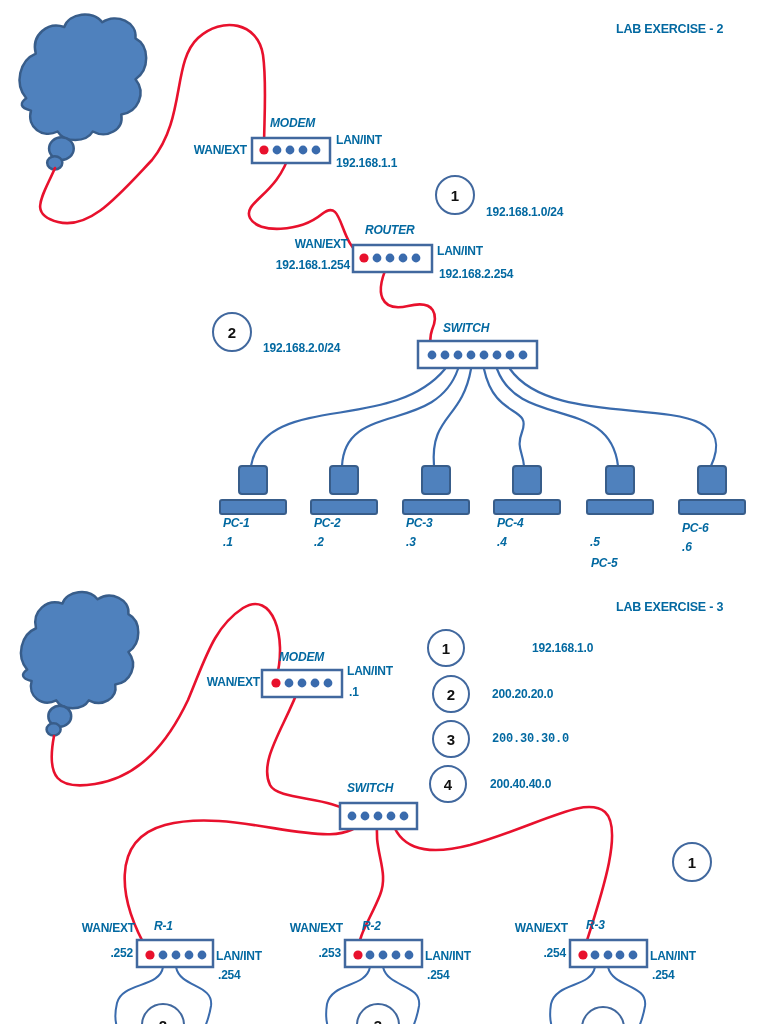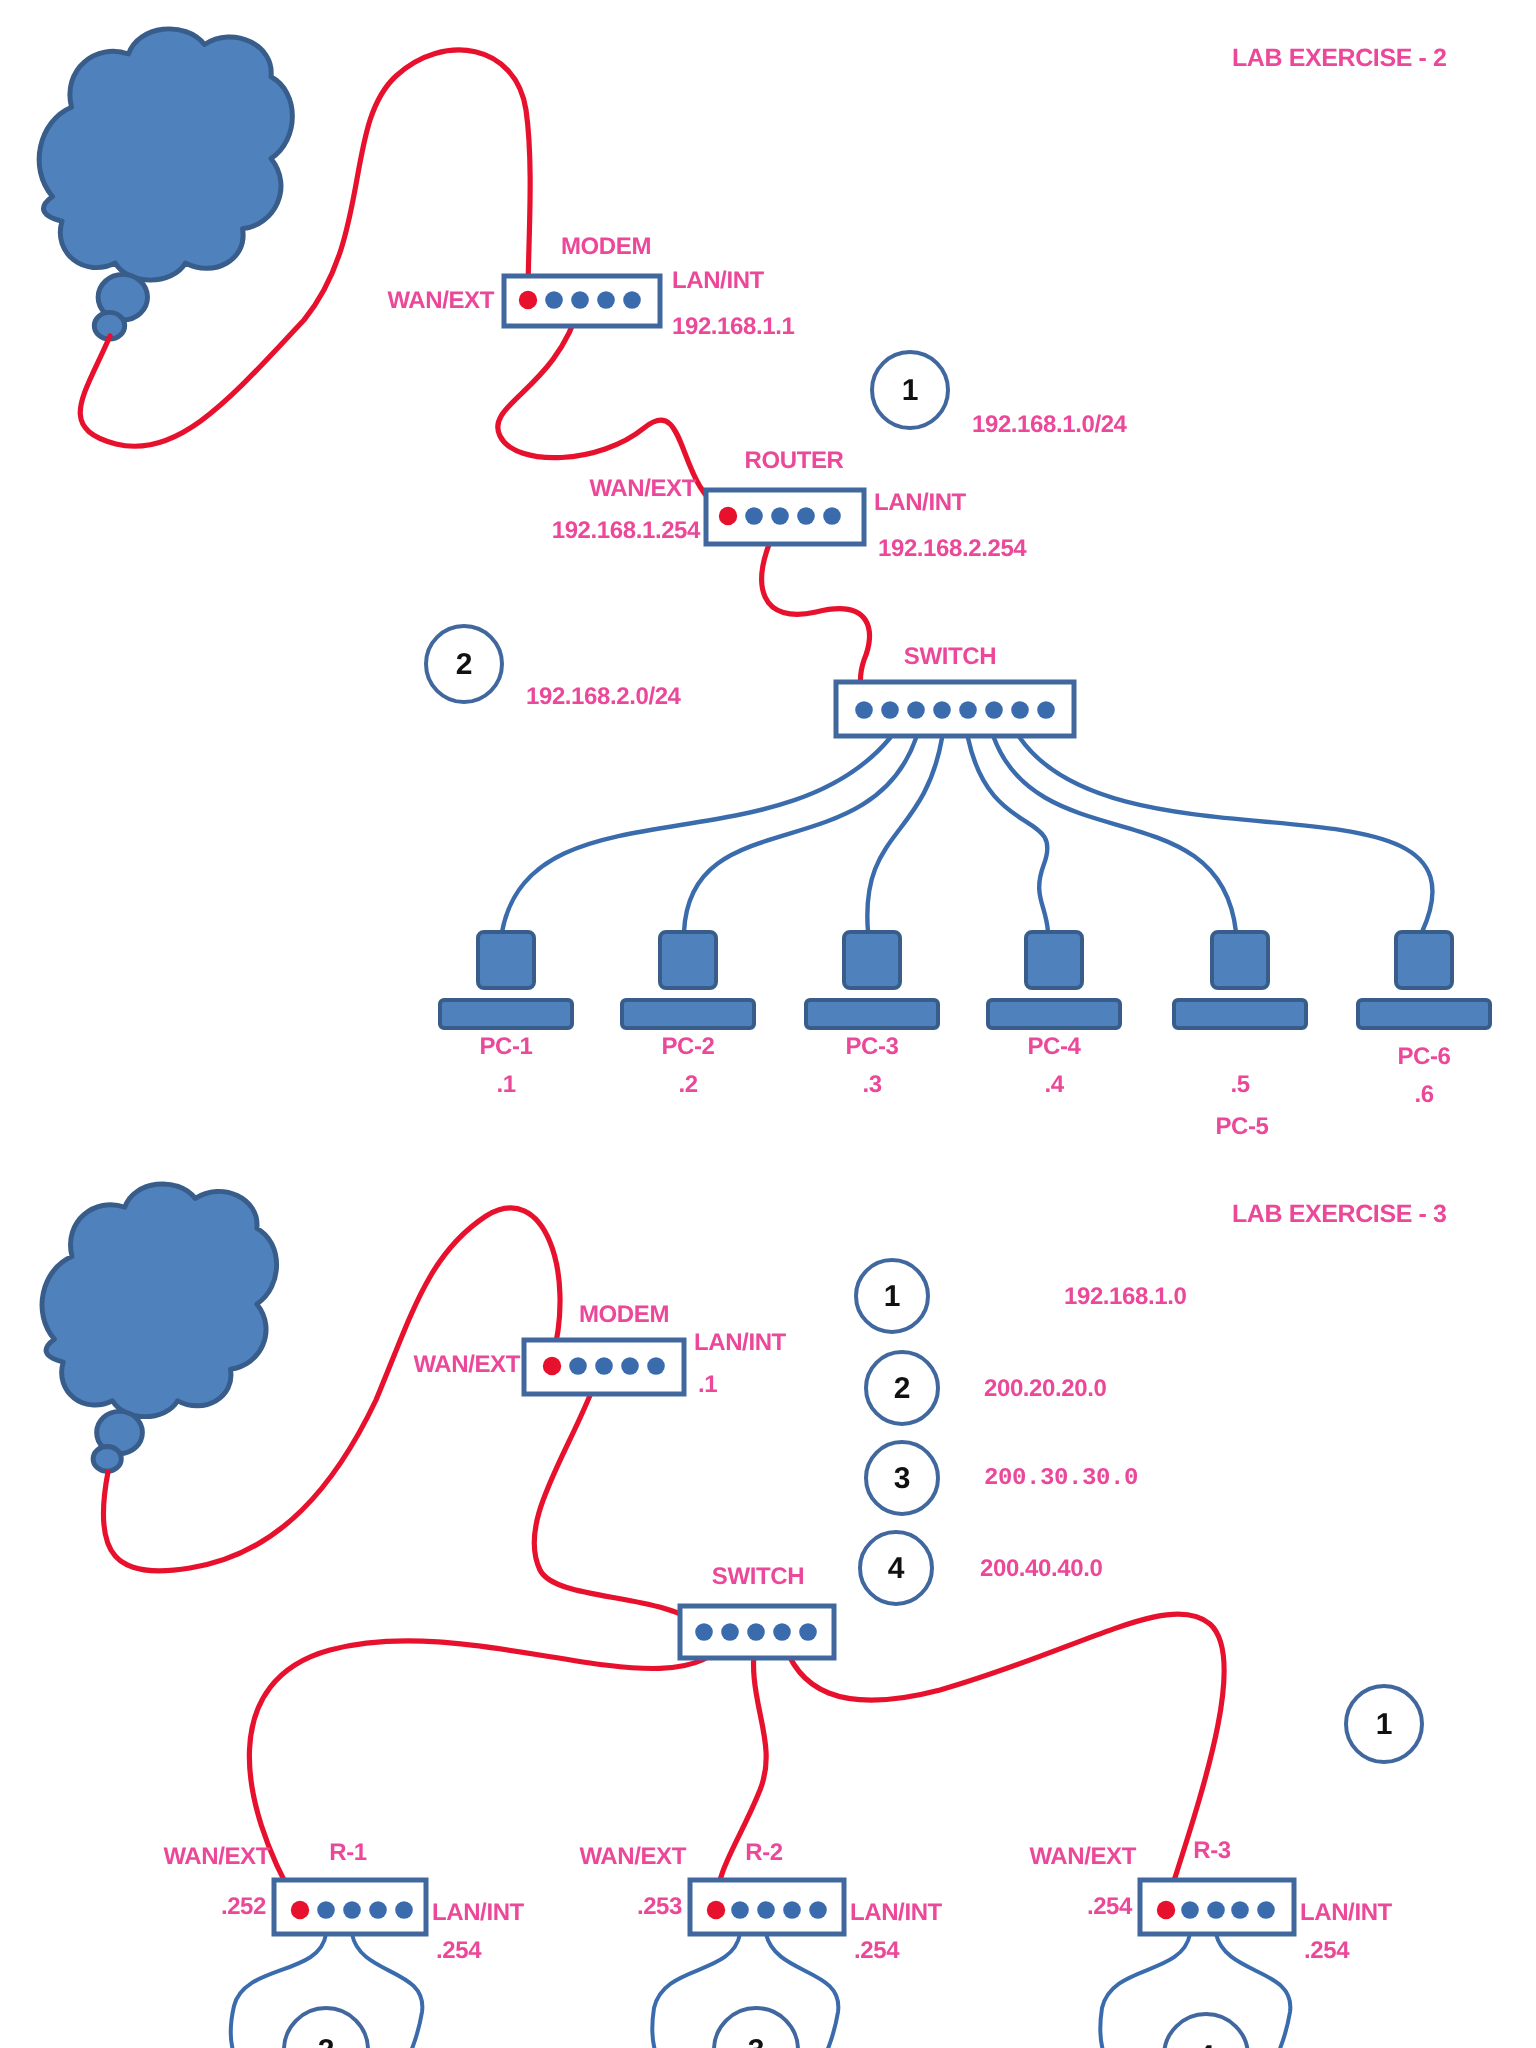--- a/index.html
+++ b/index.html
@@ -5,23 +5,23 @@
   html,body{margin:0;padding:0;}
   body{
     width:768px;height:1024px;overflow:hidden;position:relative;
     background:#ffffff;
     font-family:"Liberation Sans", sans-serif;
   }
   #stage{position:absolute;inset:0;width:768px;height:1024px;}
   svg.diagram{position:absolute;left:0;top:0;}
   .lbl{
     position:absolute;font-weight:700;font-size:12px;line-height:14px;
-    color:#ec4899;white-space:nowrap;letter-spacing:-0.2px;
+    color:#0369a1;white-space:nowrap;letter-spacing:-0.2px;
   }
-  .lbl-c{text-align:center;}
+  .lbl-c{text-align:left;font-style:italic;}
   .lbl-r{text-align:right;}
   .title{font-size:12.5px;}
   .marker{
     position:absolute;box-sizing:border-box;background:#fff;
     border:2.5px solid #41689E;border-radius:50%;
     display:flex;align-items:center;justify-content:center;
     font-weight:700;font-size:15px;color:#111;
   }
 </style>
 </head>

